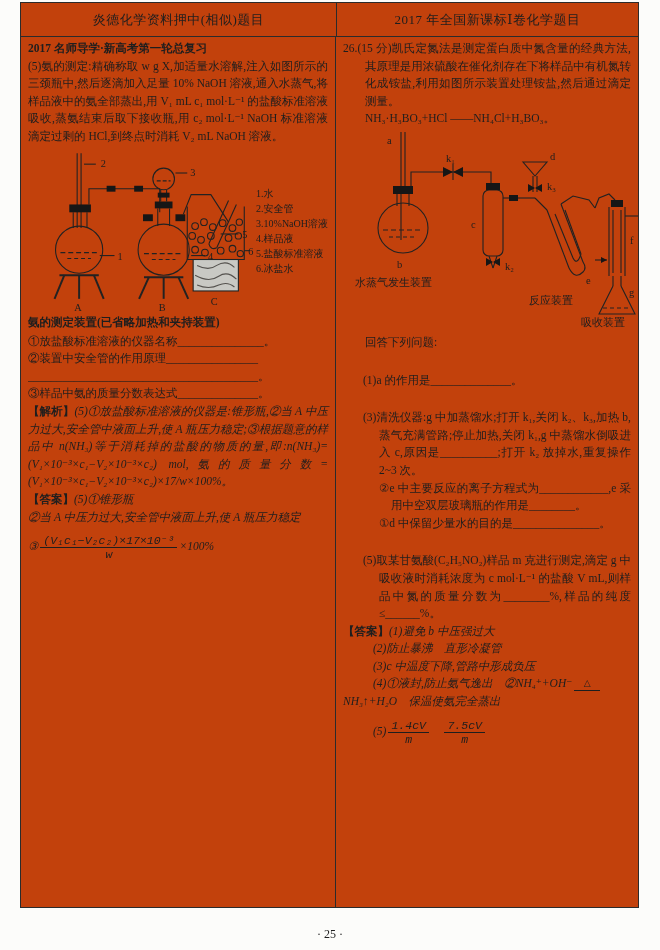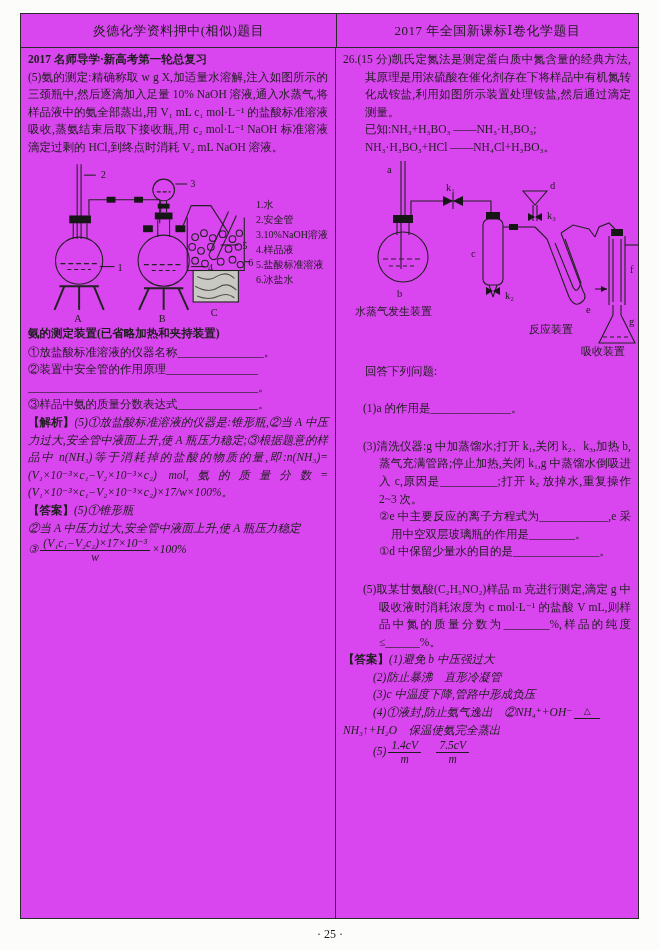--- a/index.html
+++ b/index.html
@@ -1,22 +1,22 @@
 <!DOCTYPE html>
 <html><head>
 <meta charset="utf-8">
 <style>
   html,body { margin:0; padding:0; }
   body {
     width:660px; height:950px; position:relative;
     background:#fcfcfa; color:#1e1e1e;
     font-family:"Liberation Serif","DejaVu Serif",serif;
   }
-  .sheet { position:absolute; left:20px; top:13px; width:617px; height:904px;
-    border:1.5px solid #2b2b2b; background:#d946ef; }
+  .sheet { position:absolute; left:20px; top:2px; width:617px; height:904px;
+    border:1.5px solid #2b2b2b; background:#c2410c; }
   .header-row { display:flex; height:33px; border-bottom:1.5px solid #2b2b2b; }
   .header-cell { display:flex; align-items:center; justify-content:center;
     font-size:13px; letter-spacing:.5px; }
   .header-cell.left { width:315px; border-right:1.5px solid #2b2b2b; }
   .header-cell.right { flex:1; }
   .columns { display:flex; height:calc(100% - 34.5px); }
   .col { box-sizing:border-box; padding:3px 7px; overflow:hidden; }
   .col.left { width:315px; border-right:1.5px solid #2b2b2b; }
   .col.right { flex:1; }
   p { margin:0; font-size:11.5px; line-height:17.6px; text-align:justify; }
@@ -27,21 +27,21 @@
   .subsub { padding-left:48px; text-indent:-12px; }
   .indent1 { padding-left:22px; }
   .indent2 { padding-left:30px; }
   .qline { white-space:nowrap; overflow:hidden; }
   .diagram-row { display:flex; align-items:center; margin:2px 0 0 0; }
   .legend { font-size:10px; line-height:15px; white-space:nowrap; }
   .caption { text-align:left; font-weight:bold; font-size:11.5px; margin:1px 0 3px 0; }
   svg { display:block; }
   svg text { font-size:10.5px; font-family:"Liberation Serif","DejaVu Serif",serif; fill:#1e1e1e; }
   svg text.cap { font-size:11px; }
-  .frac { display:inline-block; text-align:center; vertical-align:middle; line-height:1.15; margin:0 2px; }
+  .frac { display:inline-block; text-align:center; vertical-align:middle; line-height:1.15; margin:8px 2px;font-family:Liberation Mono, monospace; }
   .frac .num { display:block; border-bottom:1px solid #1e1e1e; padding:0 3px; }
   .frac .den { display:block; }
   .eq-delta { display:inline-block; text-align:center; vertical-align:middle; line-height:1; margin:0 2px; }
   .eq-delta .delta { display:block; font-size:9px; }
   .eq-delta .bar { display:block; width:26px; border-bottom:1.2px solid #1e1e1e; height:2px; }
   .footer { position:absolute; left:0; bottom:8px; width:100%; text-align:center; font-size:12px; }
   .spacer6 { height:6px; }
 </style>
 </head>
 <body>
@@ -186,21 +186,20 @@
 
       <p><span class="bold">【答案】</span><span class="kai">(5)①锥形瓶</span></p>
       <p class="kai">②当 A 中压力过大,安全管中液面上升,使 A 瓶压力稳定</p>
       <p class="kai">
         <span>③</span><span class="frac"><span class="num">(V₁c₁−V₂c₂)×17×10⁻³</span><span class="den">w</span></span><span>×100%</span>
       </p>
     </div>
 
     <div class="col right">
       <p class="hang26">26.(15 分)凯氏定氮法是测定蛋白质中氮含量的经典方法,其原理是用浓硫酸在催化剂存在下将样品中有机氮转化成铵盐,利用如图所示装置处理铵盐,然后通过滴定测量。</p>
-      <p class="indent1">已知:NH₃+H₃BO₃ ——NH₃·H₃BO₃;</p>
       <p class="indent1">NH₃·H₃BO₃+HCl ——NH₄Cl+H₃BO₃。</p>
 
       <svg width="300" height="200" viewBox="0 0 300 200">
         <g stroke="#222" stroke-width="1.1" fill="none">
 
           <g>
             <line x1="58" y1="4" x2="58" y2="112"></line>
             <line x1="62" y1="4" x2="62" y2="60"></line>
             <rect x="50" y="58" width="20" height="8" fill="#161616" stroke="none"></rect>
             <line x1="54" y1="66" x2="54" y2="78"></line>

